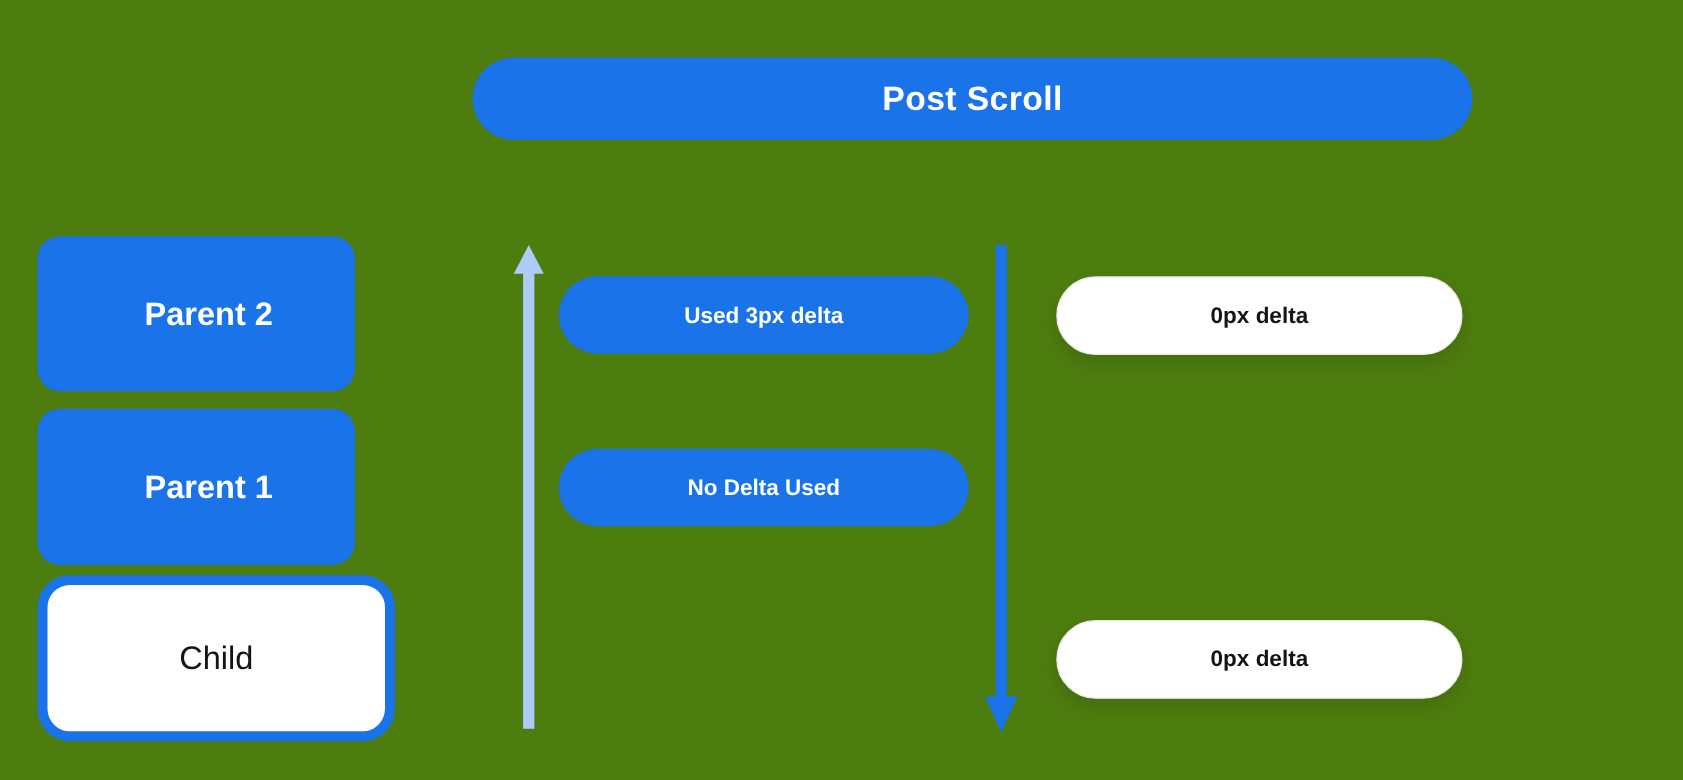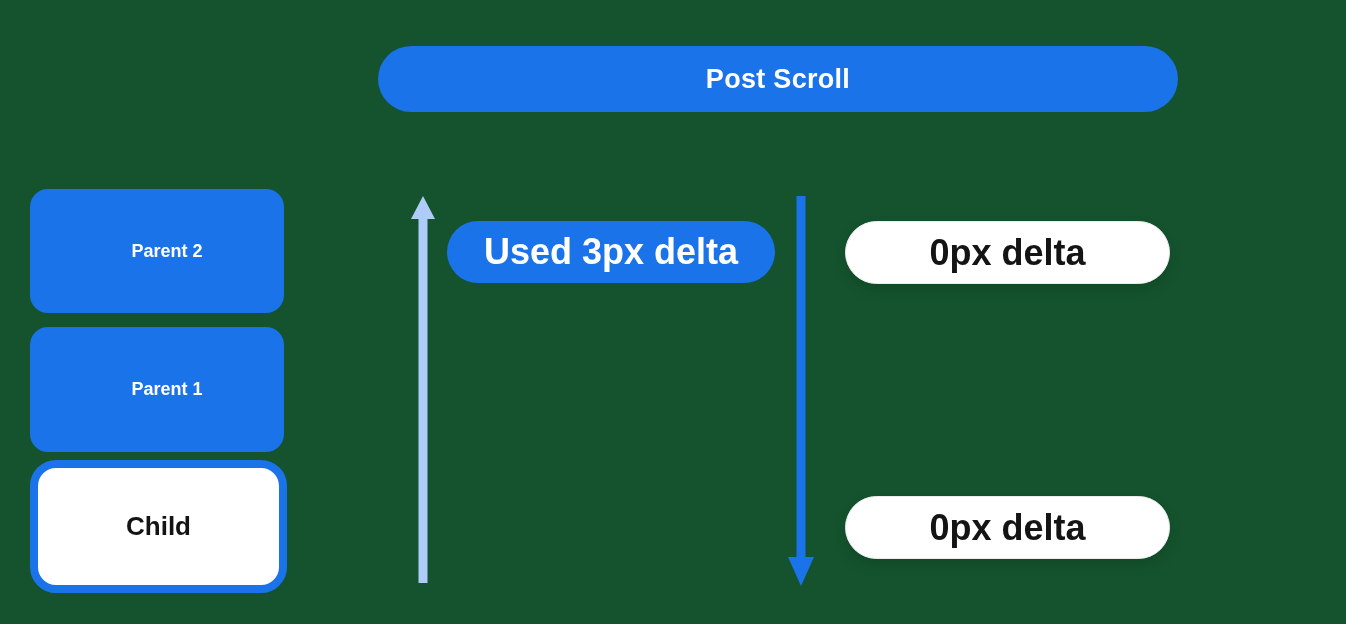--- a/index.html
+++ b/index.html
@@ -5,21 +5,21 @@
   html, body {
     margin: 0;
     padding: 0;
     background: #ffffff;
     font-family: "Liberation Sans", sans-serif;
   }
   .canvas {
     position: relative;
     width: 1346px;
     height: 624px;
-    background: #14532d;
+    background: #4d7c0f;
     overflow: hidden;
   }
   
   .banner {
     position: absolute;
     left: 378px; top: 46px;
     width: 800px; height: 66px;
     background: var(--blue, #1a73e8);
     border-radius: 33px;
     display: flex; align-items: center; justify-content: center;
@@ -33,43 +33,43 @@
     position: absolute;
     display: flex; align-items: center; justify-content: center;
     box-sizing: border-box;
   }
   .node.parent {
     left: 30px;
     width: 254px; height: 124px;
     background: var(--blue, #1a73e8);
     border-radius: 18px;
     color: #ffffff;
-    font-size: 18px;
+    font-size: 26px;
     font-weight: 700;
     padding-left: 20px;
   }
   .node.parent2 { top: 189px; }
   .node.parent1 { top: 327px; height: 125px; justify-content: center; }
   .node.child {
     left: 30px; top: 460px;
-    width: 257px; height: 133px;
+    width: 286px; height: 133px;
     background: #ffffff;
     border: 8px solid var(--blue, #1a73e8);
     border-radius: 26px;
     color: var(--text_dark, #141414);
     font-size: 26px;
-    font-weight: 700;
+    font-weight: 400;
   }
   
   .pill {
     position: absolute;
     display: flex; align-items: center; justify-content: center;
     box-sizing: border-box;
     border-radius: 32px;
-    font-size: 36px;
+    font-size: 18px;
   }
   .pill.blue {
     left: 447px;
     width: 328px; height: 62px;
     background: var(--blue, #1a73e8);
     color: #ffffff;
     font-weight: 700;
   }
   .pill.blue.row1 { top: 221px; }
   .pill.blue.row2 { top: 359px; }
@@ -118,20 +118,23 @@
 
   <svg class="arrow-svg arrow-down" width="36" height="400" viewBox="0 0 36 400" aria-hidden="true">
     <rect x="13.5" y="4" width="9" height="363" fill="var(--blue, #1a73e8)"></rect>
     <polygon points="18,394 5,365 31,365" fill="var(--blue, #1a73e8)"></polygon>
   </svg>
 
   <div class="pill blue row1">
     <span>Used 3px delta</span>
   </div>
 
+  <div class="pill blue row2">
+    <span>No Delta Used</span>
+  </div>
 
   <div class="pill white row1">
     <span>0px delta</span>
   </div>
 
   <div class="pill white row3">
     <span>0px delta</span>
   </div>
 
 </div>

